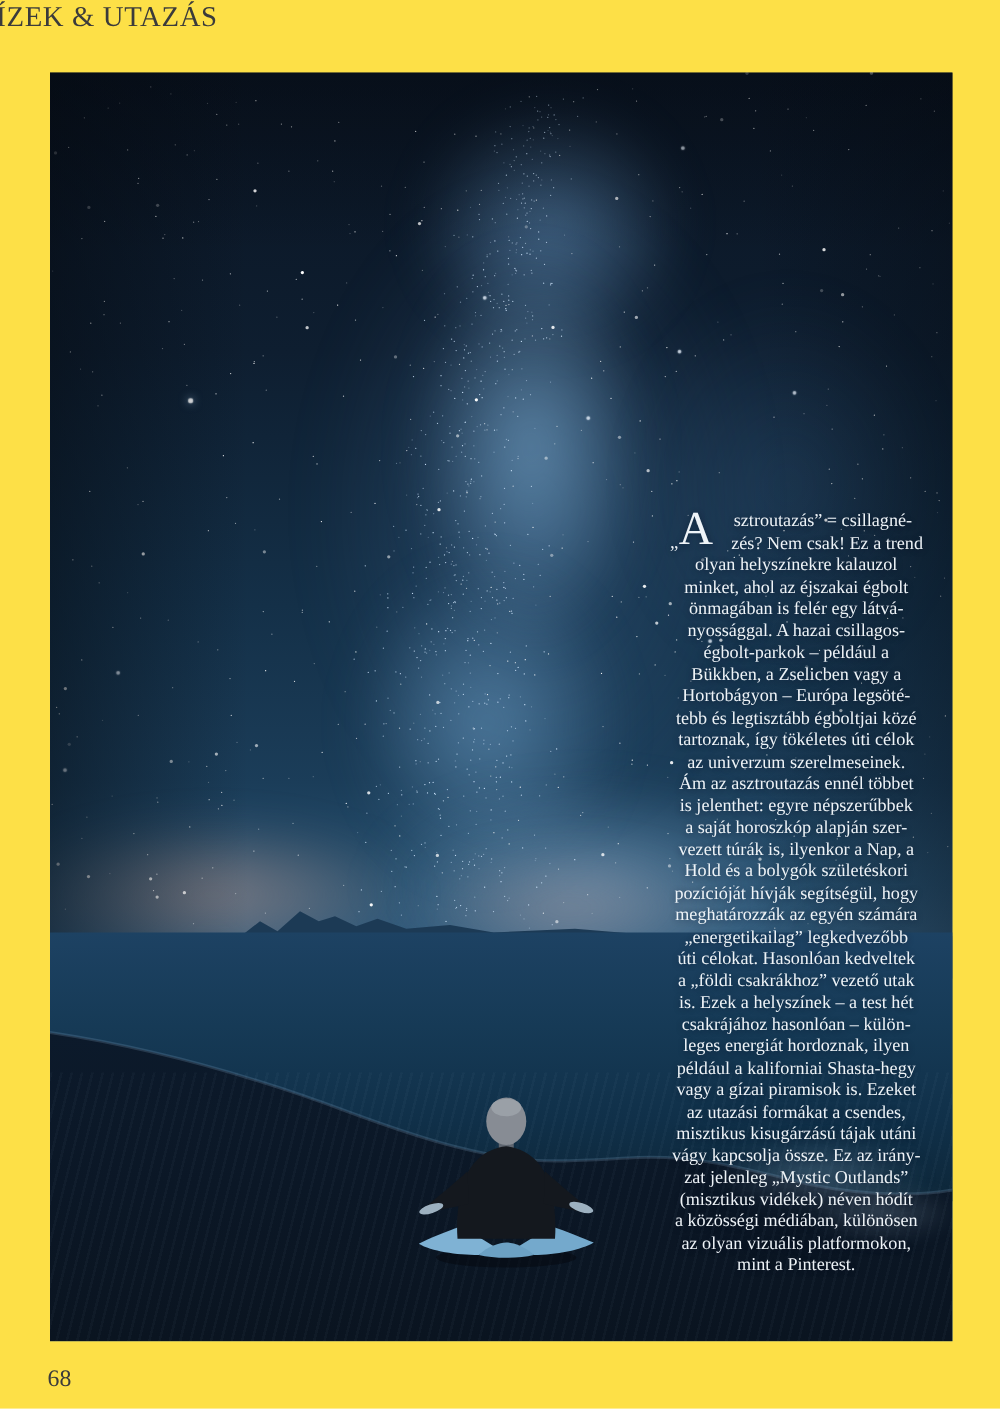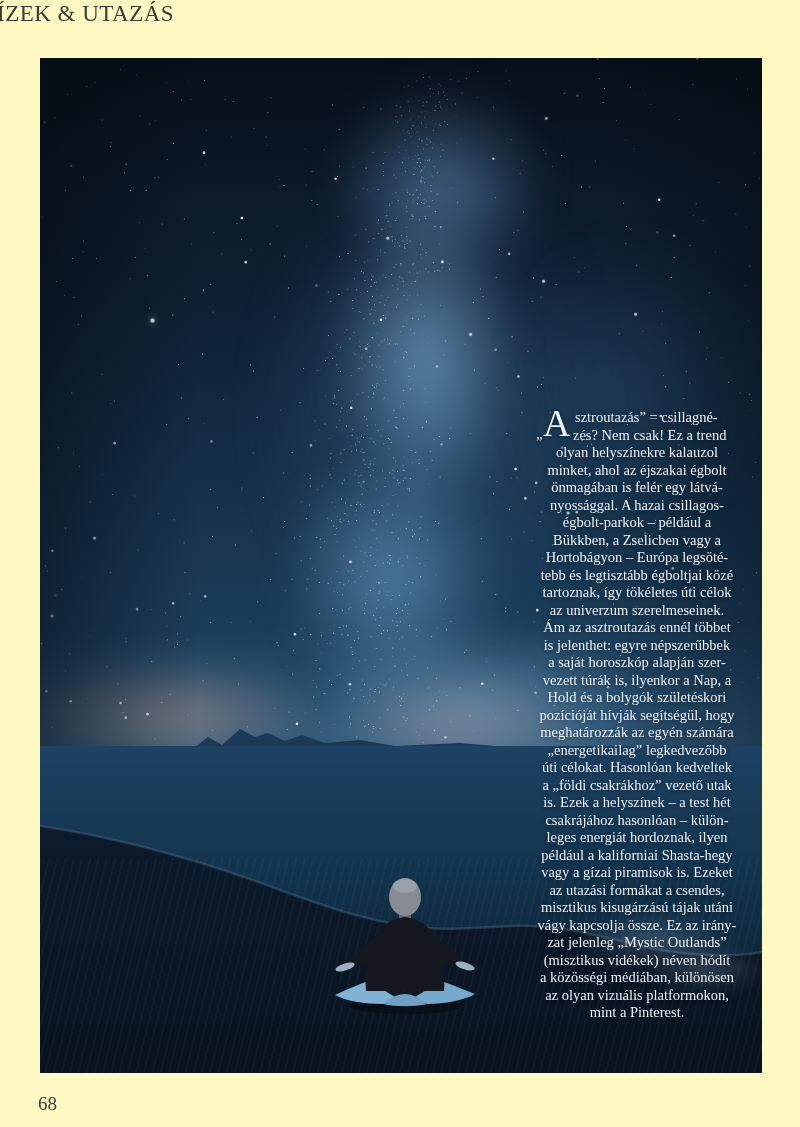--- a/index.html
+++ b/index.html
@@ -1,17 +1,17 @@
 <!DOCTYPE html>
 <html lang="hu" style="--header-ink: #3b3b3b; --text-light: #eef3f7; --sky-top: #0a1422; --milky-way: #8cc0e8; --horizon-glow: #d6a696; --valley-teal: #163a56; --rock-dark: #0b1726; --legs-blue: #7fb2d4;"><head>
 <meta charset="utf-8">
 <style>
   html,body{margin:0;padding:0;background:#ffffff;}
   .page{
-    position:relative;width:800px;height:1127px;background:#fef9c3;overflow:hidden;
+    position:relative;width:800px;height:1127px;background:#fde047;overflow:hidden;
     font-family:"Liberation Serif","DejaVu Serif",serif;
   }
   
   .kicker{
     position:absolute;left:-3px;top:1px;font-size:23px;letter-spacing:.5px;
     color:var(--header-ink,#3b3b3b);white-space:pre;
   }
   .page-number{
     position:absolute;left:38px;top:1093px;font-size:19px;color:var(--header-ink,#3b3b3b);
   }
@@ -59,21 +59,21 @@
   
   .article{position:absolute;left:536px;top:405px;width:202px;color:var(--text-light,#eef3f7);z-index:5;}
   .article-title{
     font-weight:bold;font-size:20.5px;line-height:24px;text-align:center;white-space:pre;
     color:#f2f6fa;text-shadow:0 1px 6px rgba(0,15,35,.5);
   }
   .opening{position:relative;height:35px;margin-top:4px;font-size:14.5px;
     text-shadow:0 1px 5px rgba(0,15,35,.45);}
   .open-quote{position:absolute;left:0px;bottom:1px;font-size:15px;}
   .dropcap{position:absolute;left:7px;top:-3px;font-size:38px;line-height:34px;}
-  .op-line{position:absolute;white-space:pre;}
+  .op-line{position:absolute;white-space:pre;margin-left:12px;}
   .op-line.l1{left:39px;top:0px;}
   .op-line.l2{left:37px;top:17.5px;}
   .article-body{
     font-size:14.5px;line-height:17.5px;white-space:pre;margin-top:0;
     text-shadow:0 1px 5px rgba(0,15,35,.45);
     text-align:center;
   }
 </style>
 </head>
 <body>

